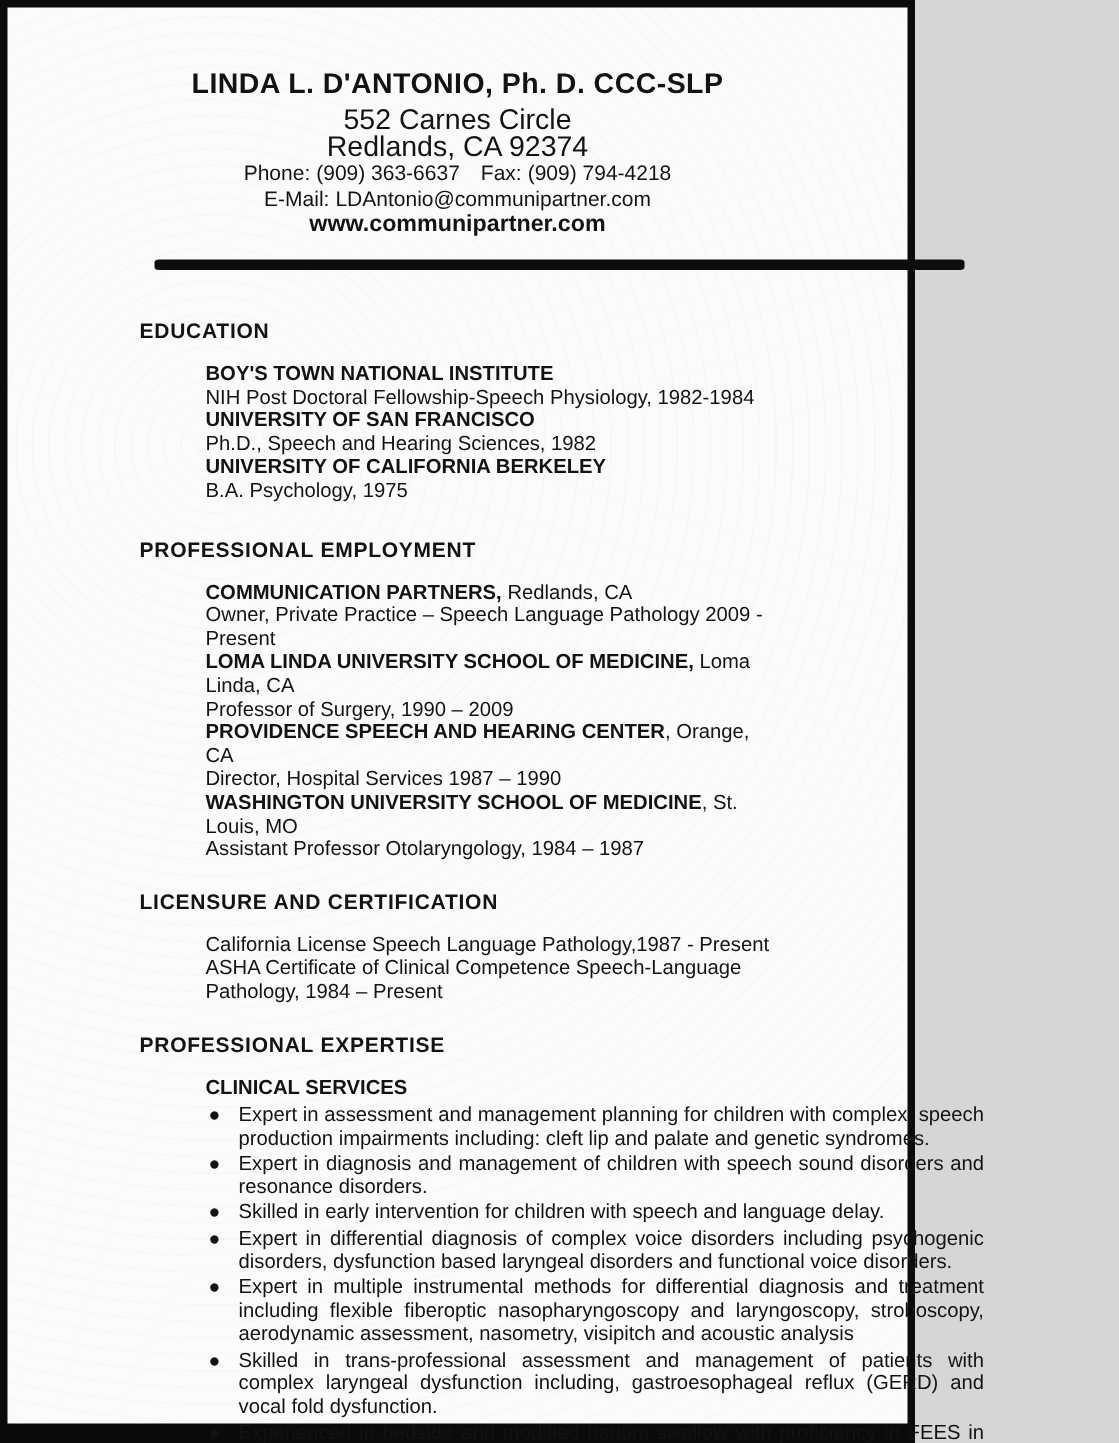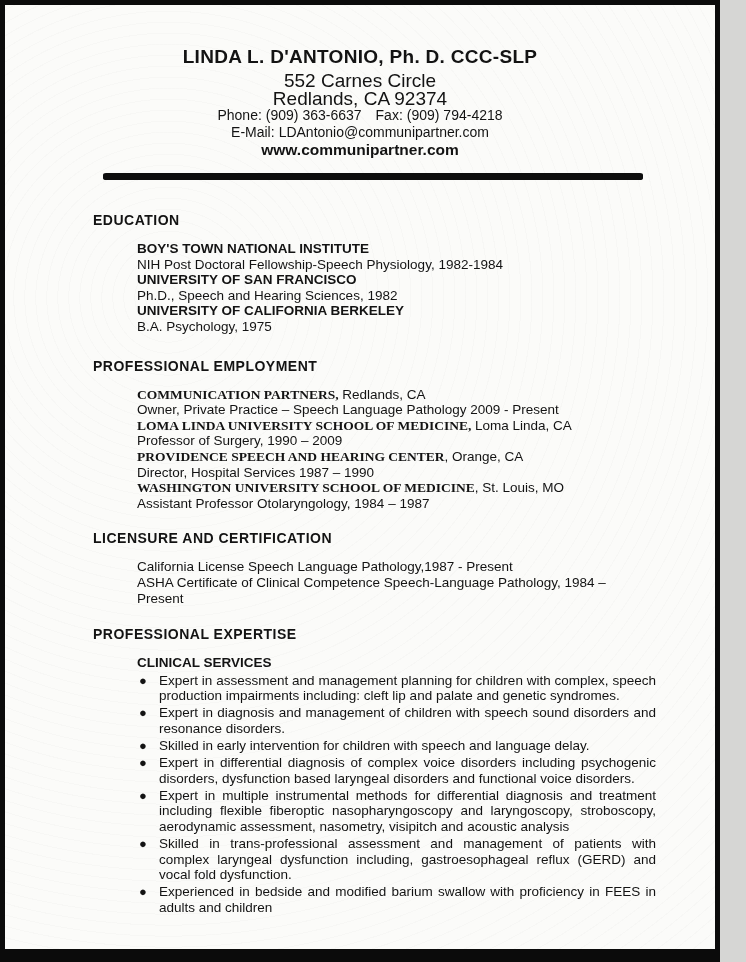--- a/index.html
+++ b/index.html
@@ -5,21 +5,21 @@
   * { margin: 0; padding: 0; box-sizing: border-box; }
   html, body {
     width: 746px; height: 962px;
     font-family: "Liberation Sans", sans-serif;
     background: #d6d6d4;
     color: #131313;
     overflow: hidden;
   }
   .page {
     position: relative;
-    width: 720px; height: 962px;
+    width: 610px; height: 962px;
     background:
       repeating-radial-gradient(circle at 23% 31%, rgba(0,0,0,0.015) 0 1px, transparent 1px 11px),
       #fbfbf9;
     border-left: 5px solid #0b0b0b;
     border-top: 5px solid #0b0b0b;
     border-right: 5px solid #0b0b0b;
     border-bottom: 13px solid #0b0b0b;
   }
   
   .header { text-align: center; padding-top: 42px; line-height: 1; }
@@ -47,21 +47,21 @@
   .sec-education { margin-top: 32px; }
   .sec-employment { margin-top: 23px; }
   .sec-licensure { margin-top: 19px; }
   .sec-expertise { margin-top: 20px; }
   .entries {
     margin-left: 132px; margin-right: 88px;
     margin-top: 13px;
     line-height: 15.6px;
   }
   .bold-line { font-weight: bold; }
-  .entry-name-bold { font-weight: bold; font-family: Liberation Serif, serif; }
+  .entry-name-bold { font-weight: bold; }
   
   .subheading { font-weight: bold; }
   .bullet-list {
     list-style: none;
     margin: 2px 0 0 22px;
     width: 497px;
   }
   .bullet-list li {
     position: relative;
     text-align: justify;

